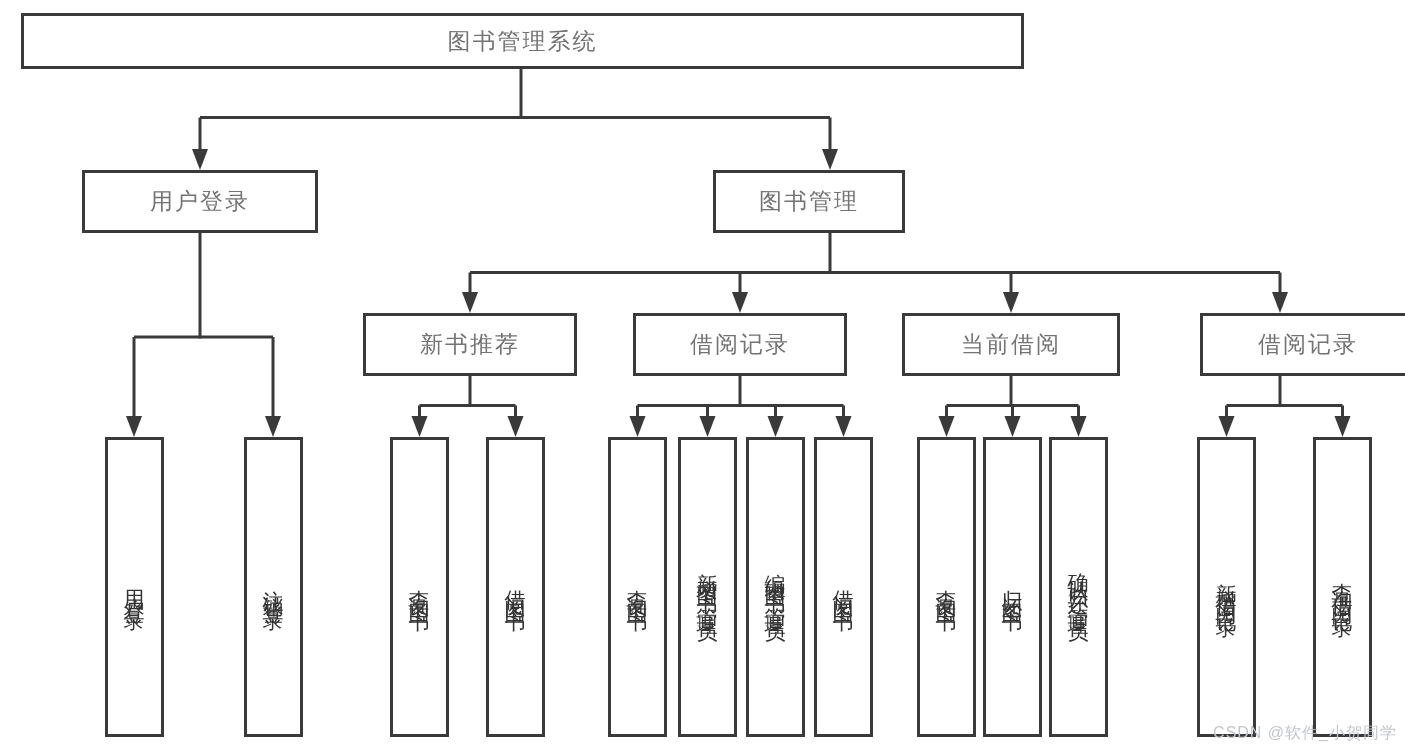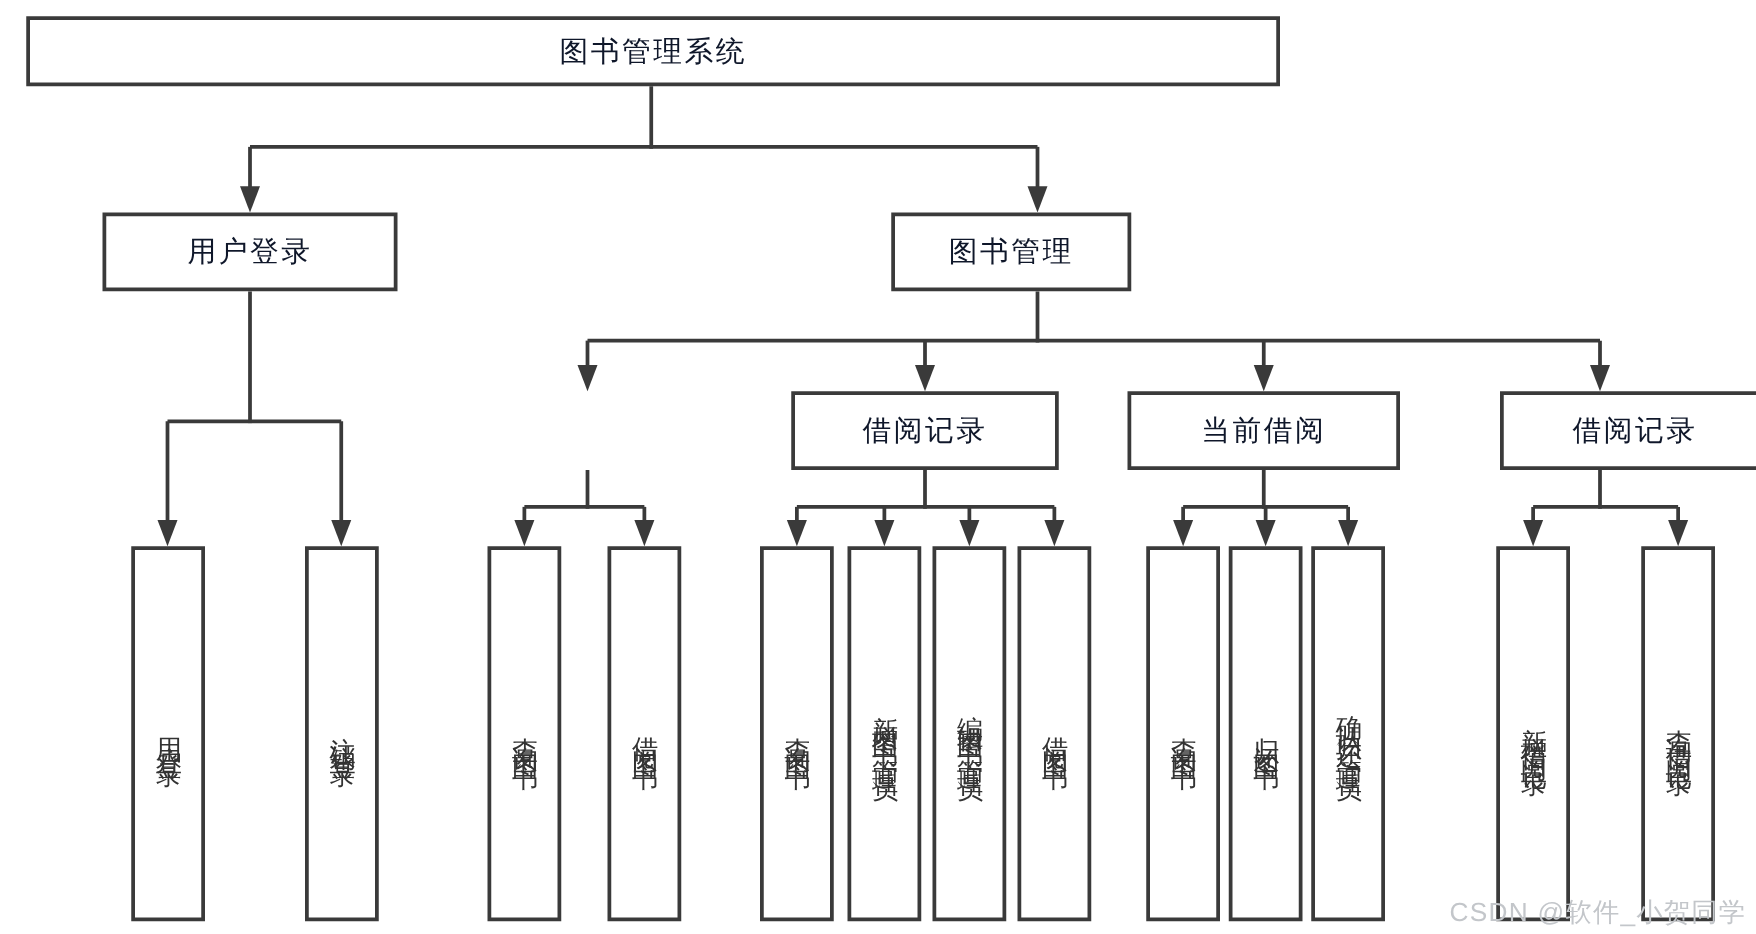--- a/index.html
+++ b/index.html
@@ -19,21 +19,21 @@
   .box {
     position: absolute;
     box-sizing: border-box;
     border: 3px solid #3a3a3a;
     background: #ffffff;
     display: flex;
     align-items: center;
     justify-content: center;
     font-size: 23px;
     letter-spacing: 2px;
-    color: #0f172a;
+    color: #737373;
     z-index: 1;
   }
   .leaf {
     position: absolute;
     box-sizing: border-box;
     border: 3px solid #3a3a3a;
     background: #ffffff;
     width: 59px;
     top: 437px;
     height: 300px;
@@ -48,21 +48,21 @@
     font-size: 21px;
     letter-spacing: 7px;
     line-height: 1;
     color: #333333;
     white-space: nowrap;
   }
   .watermark {
     position: absolute;
     right: 8px;
     bottom: 3px;
-    font-size: 21px;
+    font-size: 16px;
     letter-spacing: 1px;
     color: #c3c6ca;
     z-index: 3;
     white-space: nowrap;
   }
 </style>
 </head>
 <body>
 
 <div class="canvas">
@@ -140,20 +140,23 @@
     <span>图书管理系统</span>
   </div>
 
   <div class="box" style="left:82px; top:170px; width:236px; height:63px;">
     <span>用户登录</span>
   </div>
   <div class="box" style="left:713px; top:170px; width:192px; height:63px;">
     <span>图书管理</span>
   </div>
 
+  <div class="box" style="left:363px; top:313px; width:214px; height:63px;">
+    <span>新书推荐</span>
+  </div>
   <div class="box" style="left:633px; top:313px; width:214px; height:63px;">
     <span>借阅记录</span>
   </div>
   <div class="box" style="left:902px; top:313px; width:218px; height:63px;justify-content:center;">
     <span>当前借阅</span>
   </div>
   <div class="box" style="left:1172px; top:313px; width:216px; height:63px;margin-left:28px;">
     <span>借阅记录</span>
   </div>
 

